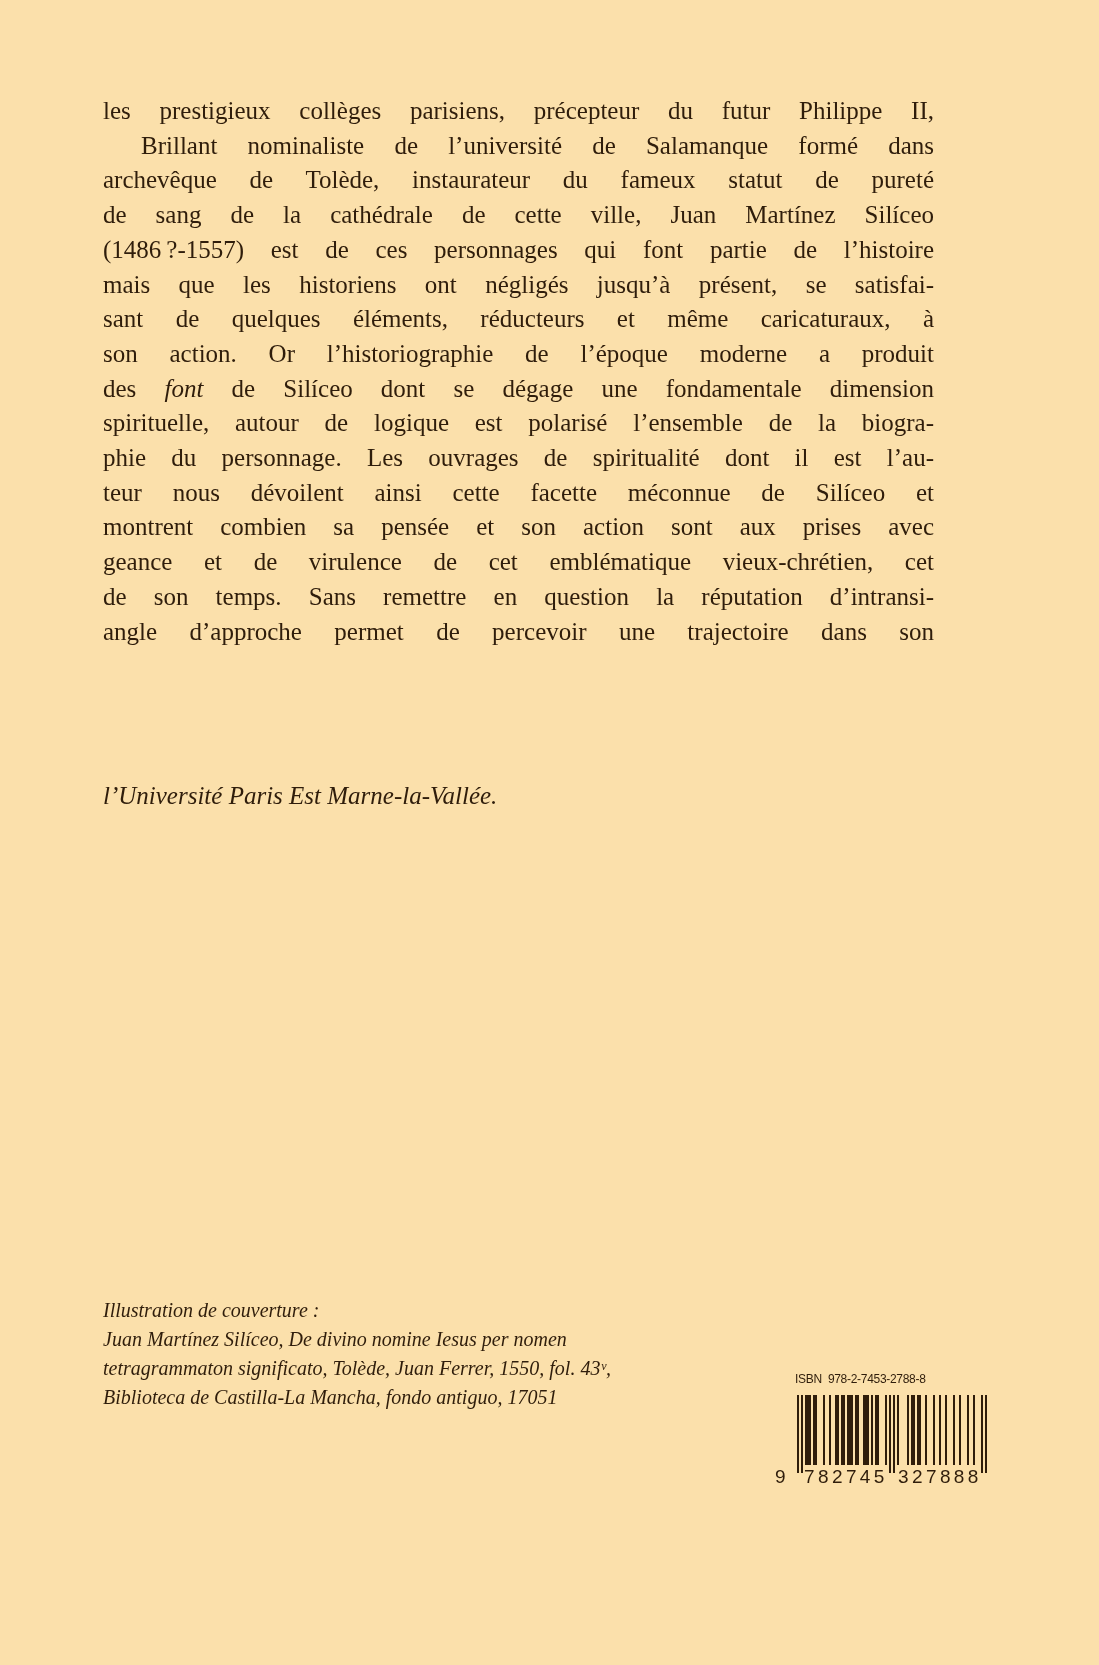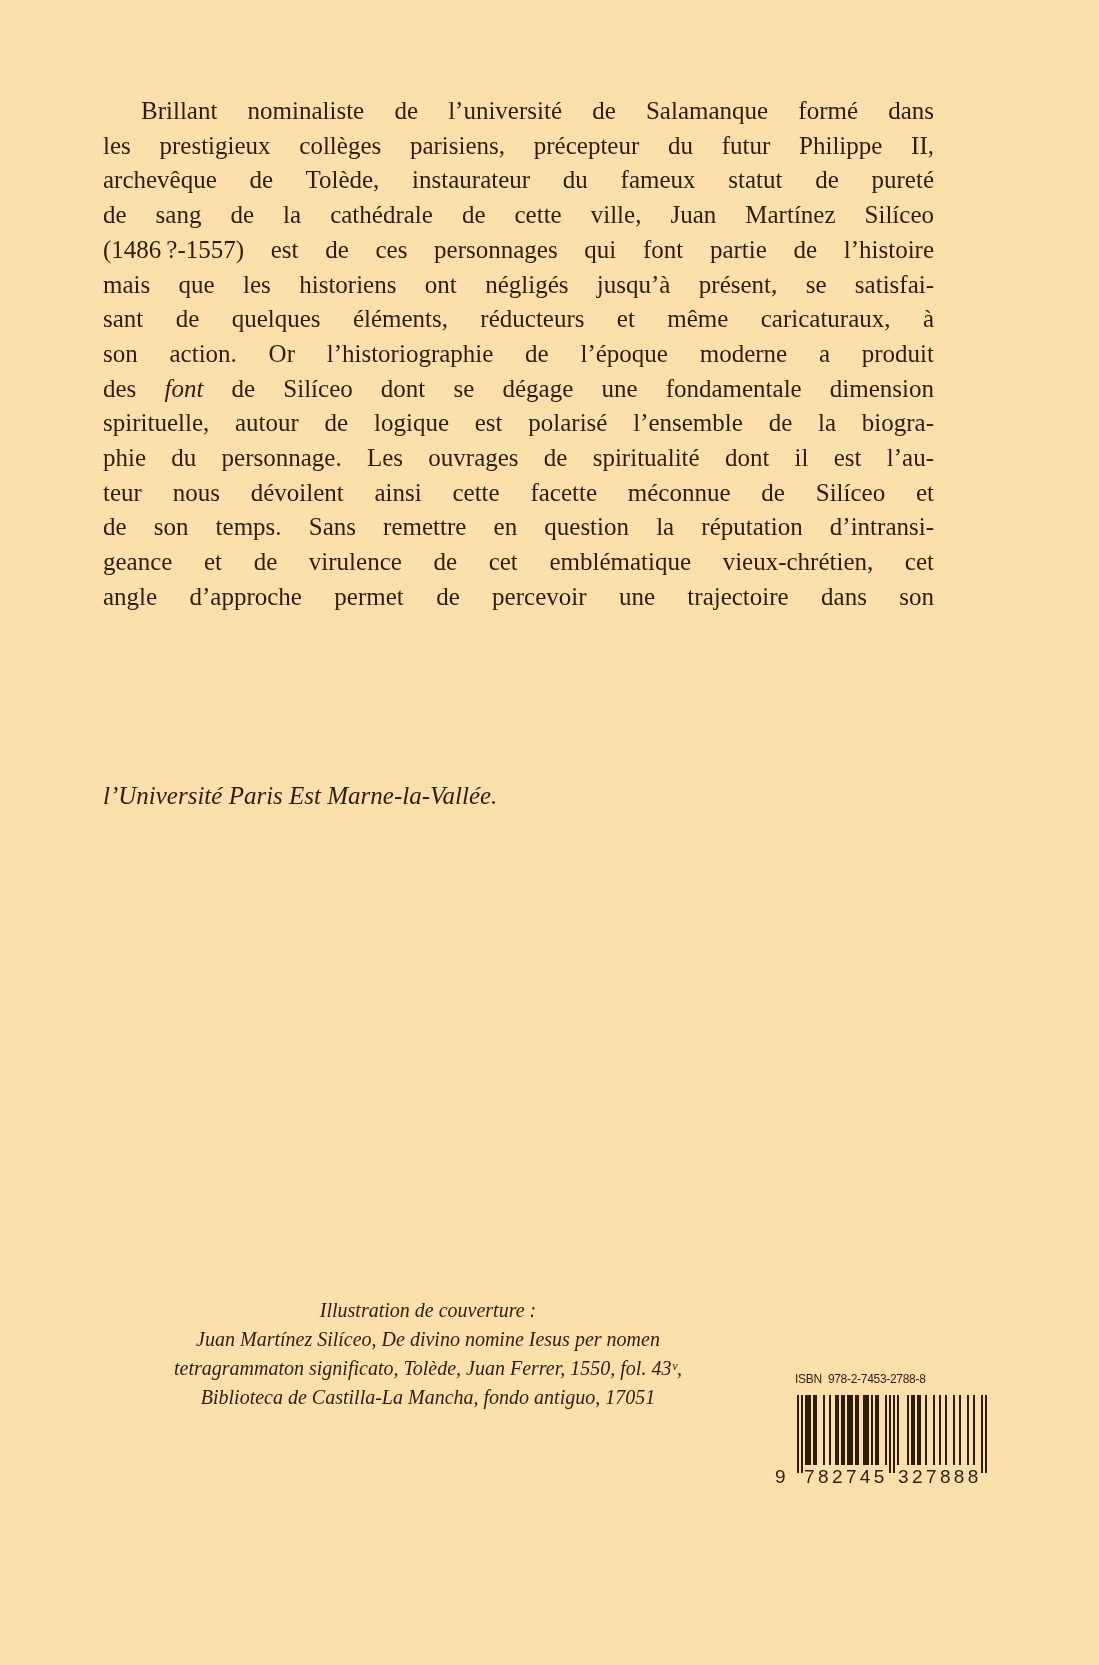--- a/index.html
+++ b/index.html
@@ -34,21 +34,21 @@
     line-height: 34.7px;
   }
   .credit {
     position: absolute;
     left: 103px; top: 1296px; width: 650px;
     font-family: "Liberation Serif", serif;
     font-style: italic;
     font-size: 20px;
     line-height: 29px;
   }
-  .credit .line { text-align: center; }
+  .credit .line { text-align: left; }
   .series {
     position: absolute;
     left: 103px; top: 1472px;
     font-family: "Liberation Serif", serif;
     font-style: italic;
     font-size: 26px;
   }
   .isbn-area {
     position: absolute;
     left: 775px; top: 1372px; width: 225px; height: 128px;
@@ -72,34 +72,35 @@
   .bc-first { left: 0; }
   .bc-left  { left: 29px; width: 86px; letter-spacing: 3.4px; }
   .bc-right { left: 123px; width: 86px; letter-spacing: 3.4px; }
 </style>
 </head>
 <body>
 
 <div class="page">
 
   <div class="synopsis" id="synopsis">
+      <div class="line">les prestigieux collèges parisiens, précepteur du futur Philippe II,</div>
       <div class="line first">Brillant nominaliste de l’université de Salamanque formé dans</div>
-      <div class="line">les prestigieux collèges parisiens, précepteur du futur Philippe II,</div>
       <div class="line">archevêque de Tolède, instaurateur du fameux statut de pureté</div>
       <div class="line">de sang de la cathédrale de cette ville, Juan Martínez Silíceo</div>
       <div class="line">(1486 ?-1557) est de ces personnages qui font partie de l’histoire</div>
       <div class="line">mais que les historiens ont négligés jusqu’à présent, se satisfai-</div>
       <div class="line">sant de quelques éléments, réducteurs et même caricaturaux, à</div>
       <div class="line">son action. Or l’historiographie de l’époque moderne a produit</div>
       <div class="line">des <i>font</i> de Silíceo dont se dégage une fondamentale dimension</div>
       <div class="line">spirituelle, autour de logique est polarisé l’ensemble de la biogra-</div>
       <div class="line">phie du personnage. Les ouvrages de spiritualité dont il est l’au-</div>
       <div class="line">teur nous dévoilent ainsi cette facette méconnue de Silíceo et</div>
+      <div class="line">montrent combien sa pensée et son action sont aux prises avec</div>
+      <div class="line">geance et de virulence de cet emblématique vieux-chrétien, cet</div>
       <div class="line">de son temps. Sans remettre en question la réputation d’intransi-</div>
-      <div class="line">geance et de virulence de cet emblématique vieux-chrétien, cet</div>
       <div class="line">angle d’approche permet de percevoir une trajectoire dans son</div>
     </div>
 
   <div class="bio" id="bio">
       <div class="line lastline">l’Université Paris Est Marne-la-Vallée.</div>
     </div>
 
   <div class="credit" id="credit">
       <div class="line first">Illustration de couverture&nbsp;:</div>
       <div class="line">Juan Martínez Silíceo, De divino nomine Iesus per nomen</div>

